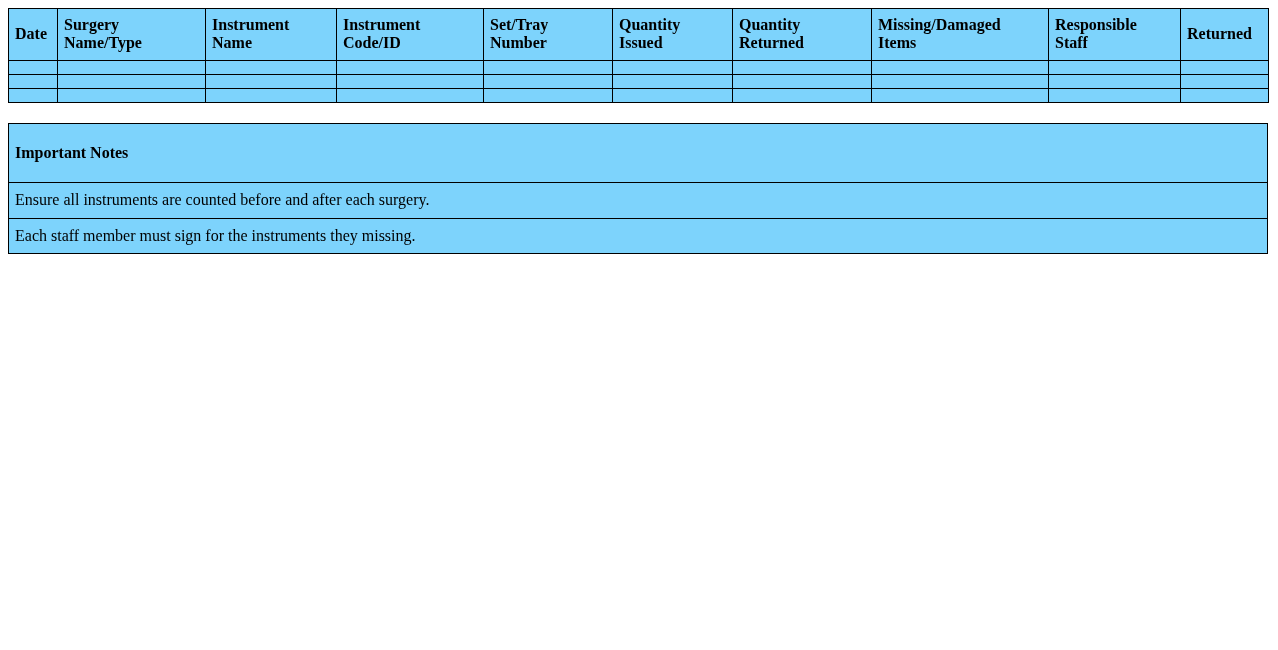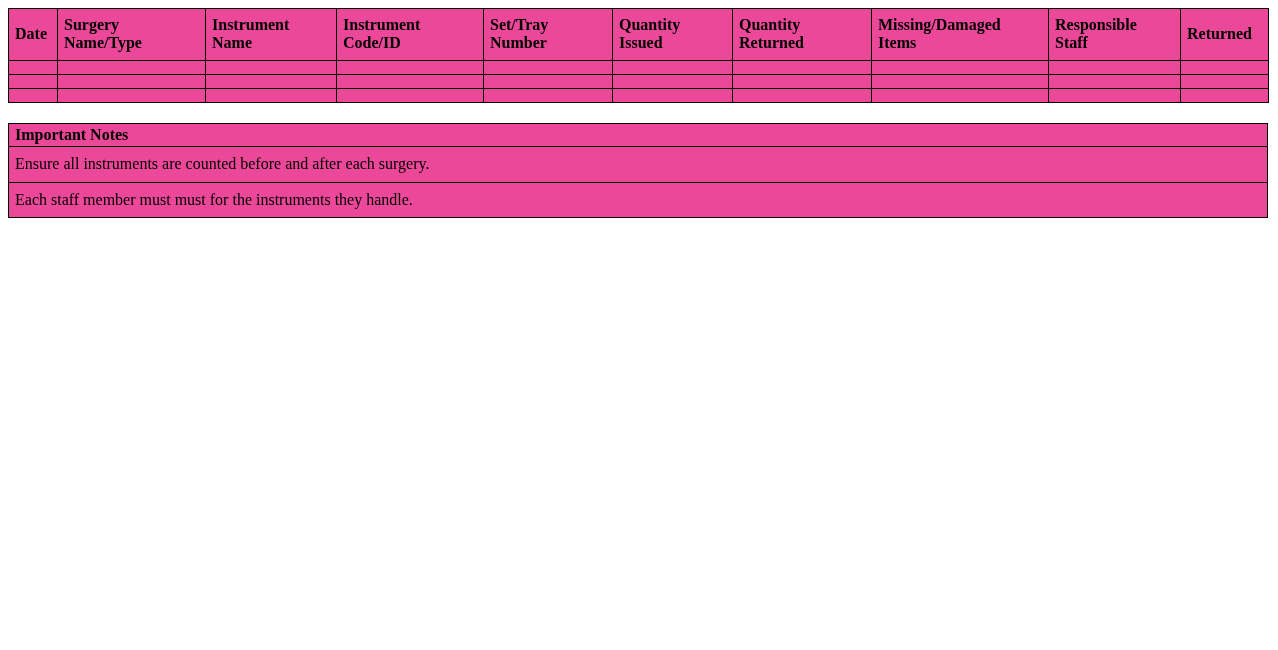--- a/index.html
+++ b/index.html
@@ -9,21 +9,21 @@
   body {
     margin: 8px;
     font-family: "Liberation Serif", "DejaVu Serif", serif;
     font-size: 16px;
     width: 1262px;
   }
   table {
     border-collapse: collapse;
     table-layout: fixed;
     width: 1260px;
-    background: #ec4899;
+    background: #7dd3fc;
   }
   th, td {
     border: 1.5px solid #000000;
     color: #000000;
     overflow: hidden;
   }
 
   
   .log-table th {
     font-weight: bold;
@@ -53,21 +53,21 @@
   .notes-table {
     margin-top: 20px;
   }
   .notes-table td {
     text-align: left;
     vertical-align: middle;
     line-height: 1.15;
   }
   .notes-table td.notes-title {
     font-weight: bold;
-    padding: 2px 6px;
+    padding: 20px 6px;
   }
   .notes-table td.note-cell {
     padding: 8px 6px;
   }
 </style>
 </head>
 <body>
 
 <table class="log-table">
   <colgroup>
@@ -146,16 +146,16 @@
 
 <table class="notes-table">
   <tbody>
     <tr>
       <td class="notes-title">Important Notes</td>
     </tr>
     <tr>
       <td class="note-cell">Ensure all instruments are counted before and after each surgery.</td>
     </tr>
     <tr>
-      <td class="note-cell">Each staff member must must for the instruments they handle.</td>
+      <td class="note-cell">Each staff member must sign for the instruments they missing.</td>
     </tr>
   </tbody>
 </table>
 
 </body></html>

